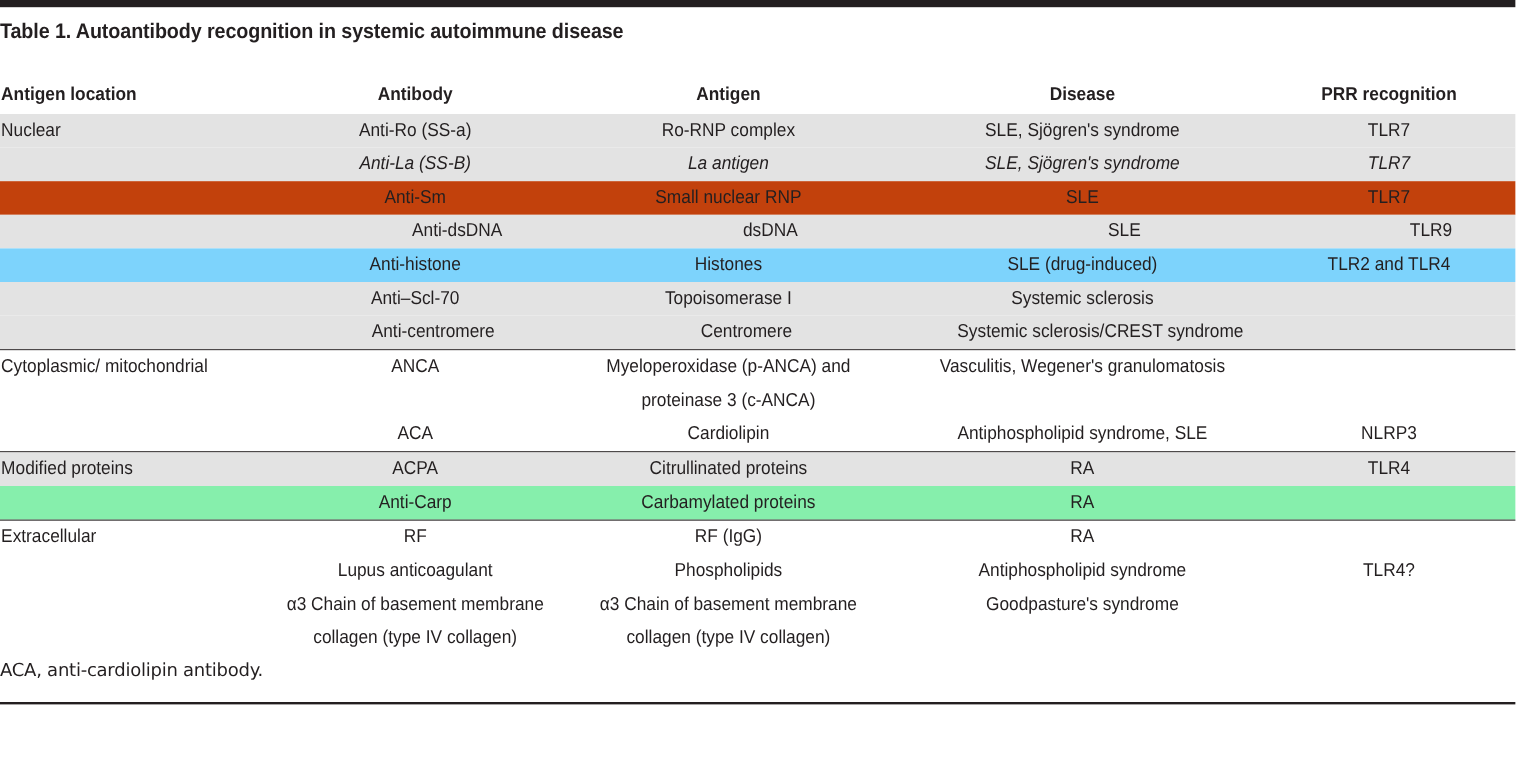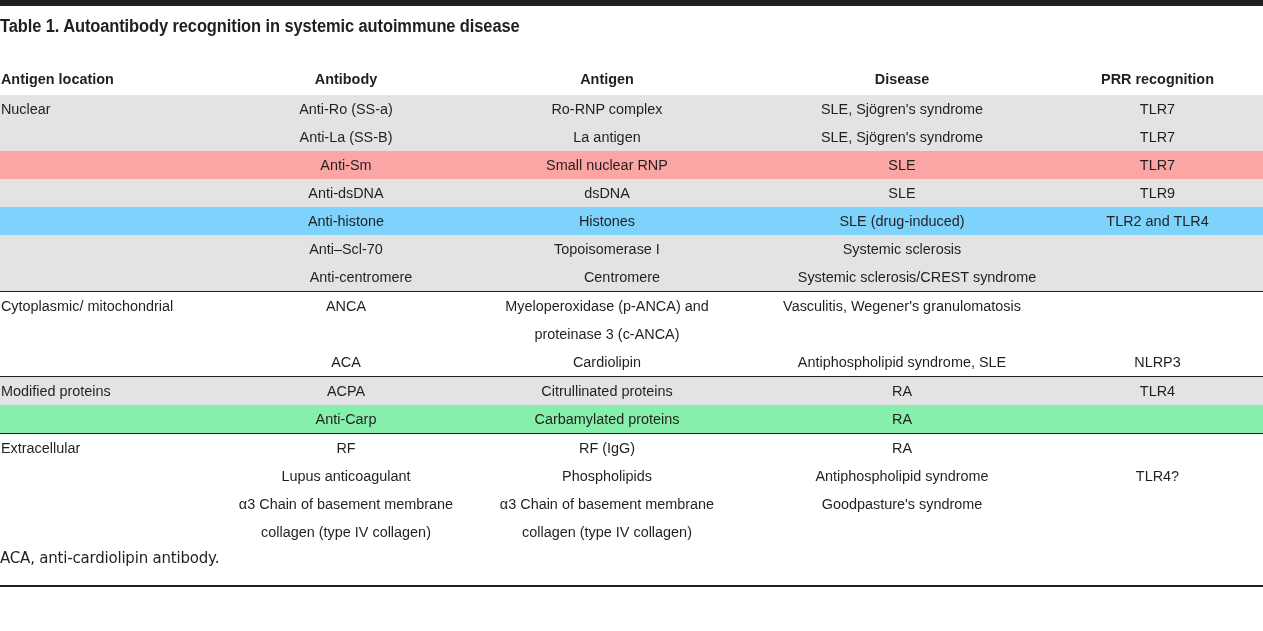--- a/index.html
+++ b/index.html
@@ -134,35 +134,35 @@
         <div class="cell ctr">PRR recognition</div>
       </div>
       <div style="position: relative;">
         <div class="row shaded" style="background: rgb(227, 227, 227);">
           <div class="cell loc">Nuclear</div>
           <div class="cell ctr">Anti-Ro (SS-a)</div>
           <div class="cell ctr">Ro-RNP complex</div>
           <div class="cell ctr">SLE, Sjögren's syndrome</div>
           <div class="cell ctr">TLR7</div>
         </div>
-        <div class="row shaded" style="background: rgb(227, 227, 227);">
+        <div class="row shaded" style="background: rgb(227, 227, 227); font-style: italic;">
           <div class="cell loc"></div>
           <div class="cell ctr">Anti-La (SS-B)</div>
           <div class="cell ctr">La antigen</div>
           <div class="cell ctr">SLE, Sjögren's syndrome</div>
           <div class="cell ctr">TLR7</div>
         </div>
-        <div class="row shaded" style="background: #fca5a5;">
+        <div class="row shaded" style="background: #c2410c;">
           <div class="cell loc"></div>
           <div class="cell ctr">Anti-Sm</div>
           <div class="cell ctr">Small nuclear RNP</div>
           <div class="cell ctr">SLE</div>
           <div class="cell ctr">TLR7</div>
         </div>
-        <div class="row shaded" style="background: rgb(227, 227, 227);">
+        <div class="row shaded" style="background: rgb(227, 227, 227); padding-left: 35px;">
           <div class="cell loc"></div>
           <div class="cell ctr">Anti-dsDNA</div>
           <div class="cell ctr">dsDNA</div>
           <div class="cell ctr">SLE</div>
           <div class="cell ctr">TLR9</div>
         </div>
         <div class="row shaded" style="background: #7dd3fc;">
           <div class="cell loc"></div>
           <div class="cell ctr">Anti-histone</div>
           <div class="cell ctr">Histones</div>

